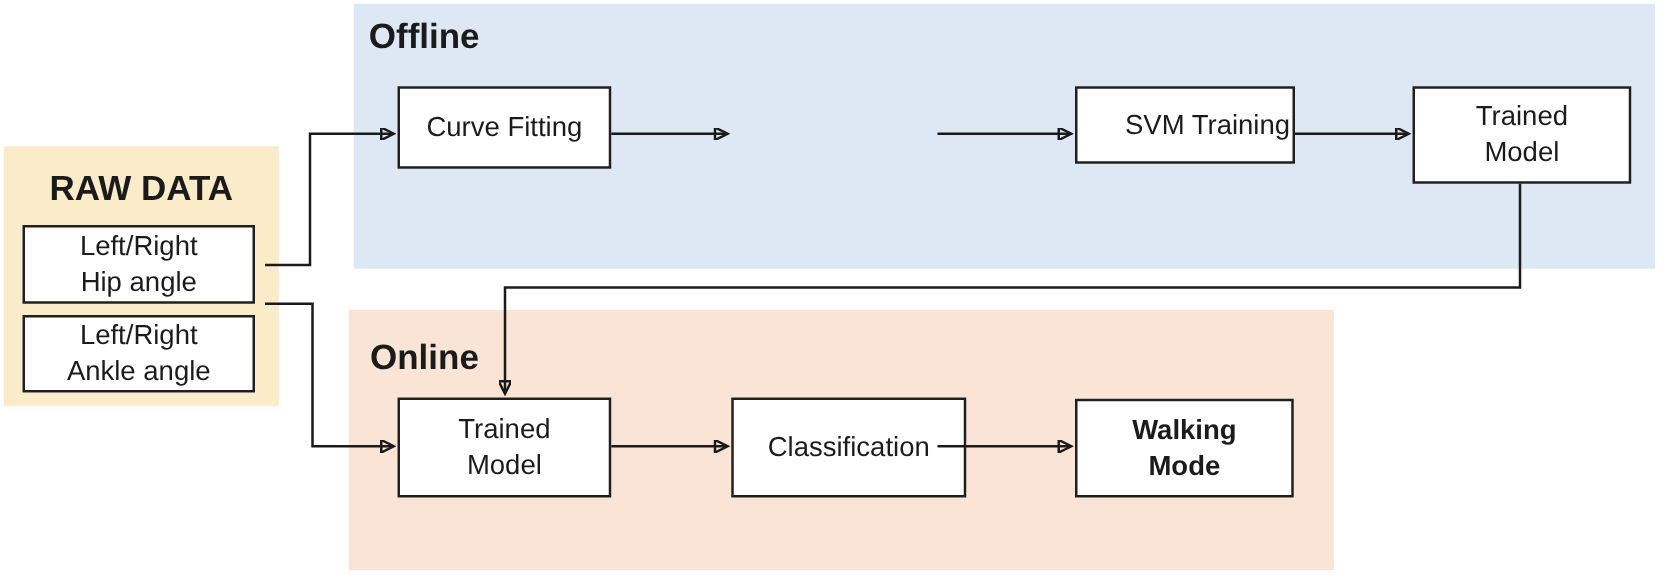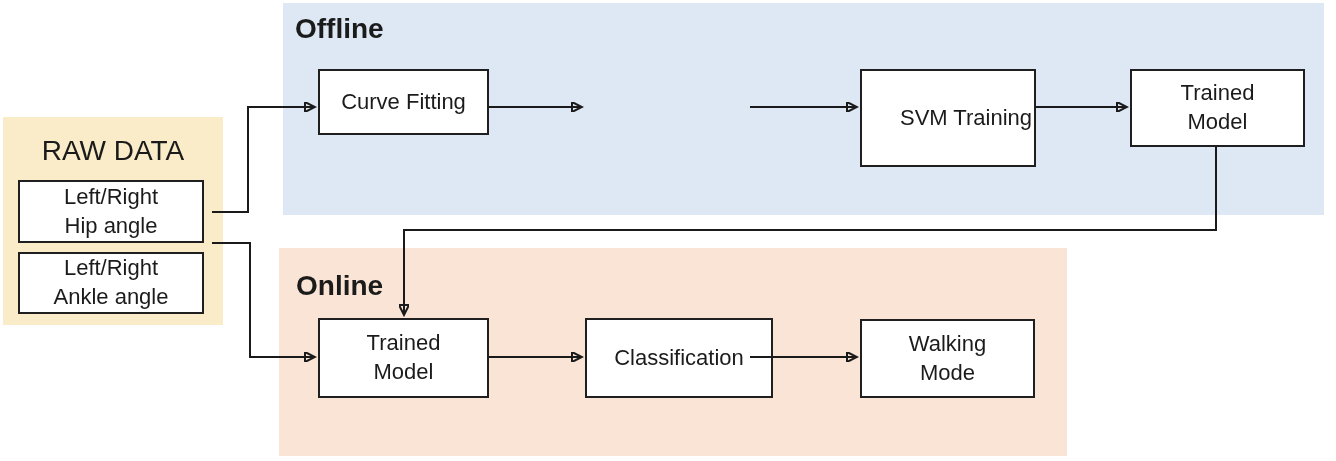--- a/index.html
+++ b/index.html
@@ -31,21 +31,21 @@
     left: 3px; top: 117px;
     width: 220px; height: 208px;
     background: #faecc8;
   }
   .raw-title {
     position: absolute;
     left: 0; top: 20px;
     width: 220px;
     text-align: center;
     font-size: 28px;
-    font-weight: normal;
+    font-weight: bold;
     line-height: 1;
     white-space: nowrap;
   }
   .node {
     position: absolute;
     background: #ffffff;
     border: 2px solid #1f1f1f;
     display: flex;
     align-items: center;
     justify-content: center;
@@ -57,26 +57,26 @@
     line-height: 1.3;
     white-space: pre-line;
     color: #1b1b1b;
   }
   
   .node.hip   { left: 18px; top: 180px; width: 186px; height: 63px; }
   .node.ankle { left: 18px; top: 252px; width: 186px; height: 62px; }
   
   .node.curve   { left: 318px;  top: 69px; width: 171px; height: 66px; }
   .node.feature { left: 585px;  top: 68px; width: 165px; height: 79px; }
-  .node.svm     { left: 860px;  top: 69px; width: 176px; height: 98px; padding-left: 36px; }
+  .node.svm     { left: 860px;  top: 69px; width: 176px; height: 62px; padding-left: 36px; }
   .node.toff    { left: 1130px; top: 69px; width: 175px; height: 78px; }
   
   .node.ton     { left: 318px; top: 318px; width: 171px; height: 80px; }
   .node.cls     { left: 585px; top: 318px; width: 188px; height: 80px; }
-  .node.walk    { left: 860px; top: 319px; width: 175px; height: 79px; }
+  .node.walk    { left: 860px; top: 319px; width: 175px; height: 79px; font-weight: bold; }
 
   svg.wires {
     position: absolute;
     left: 0; top: 0;
     width: 1336px; height: 461px;
     pointer-events: none;
   }
   svg.wires path {
     fill: none;
     stroke: #1a1a1a;

